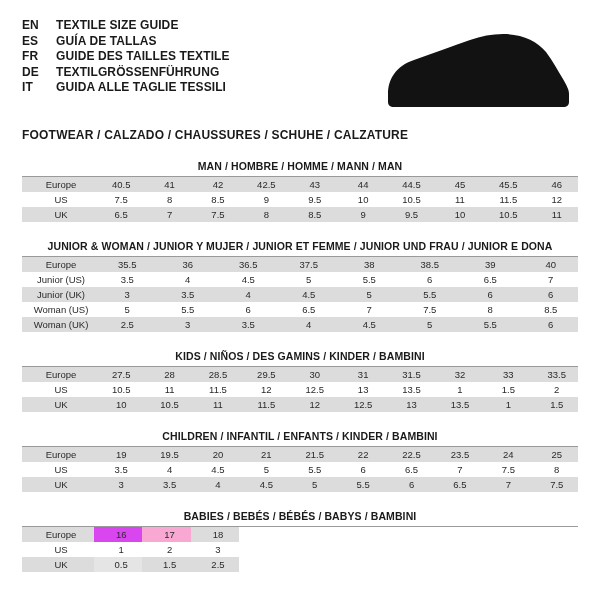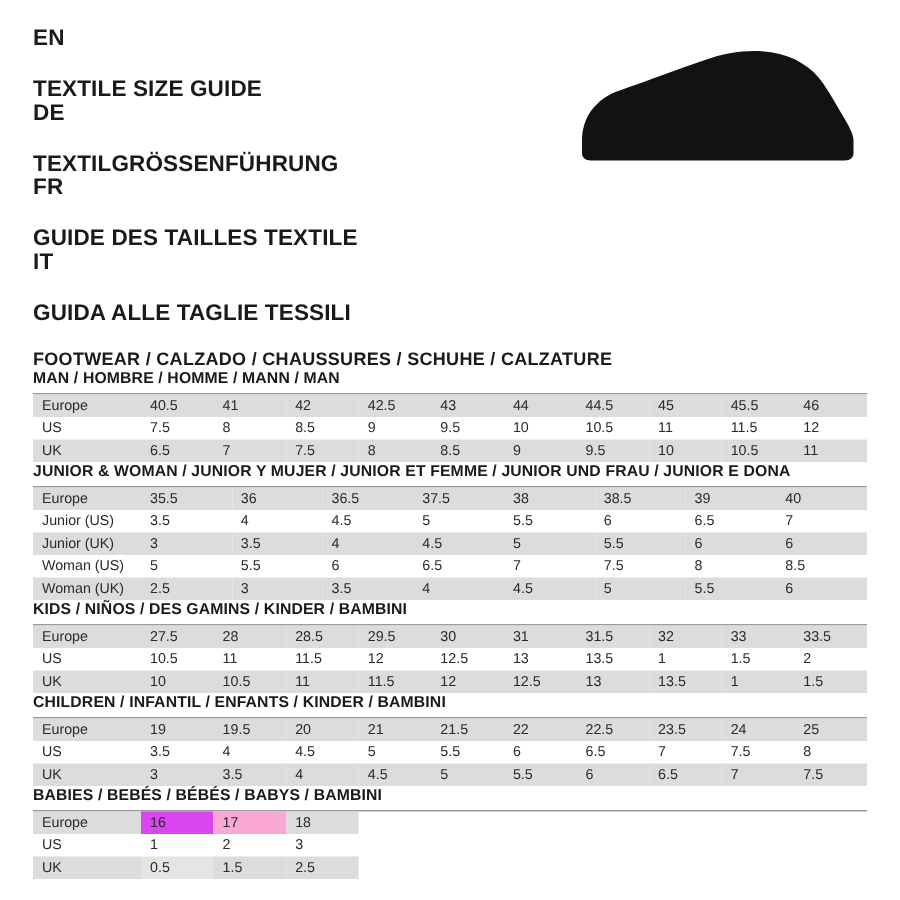--- a/index.html
+++ b/index.html
@@ -27,24 +27,23 @@
     display: flex;
     justify-content: space-between;
     align-items: flex-start;
   }
   .lang-block {
     display: block;
   }
   .lang-row {
     display: flex;
     line-height: 15.5px;
-    font-size: 15px;
+    font-size: 12px;
     font-weight: bold;
     letter-spacing: .1px;
-    flex-direction: column;
   }
   .lang-code {
     width: 34px;
     flex: 0 0 34px;
   }
   .lang-title {
     white-space: nowrap;
   }
   .shoe-wrap {
     width: 190px;
@@ -56,20 +55,22 @@
 
   .footwear-title {
     margin-top: 16px;
     font-size: 12px;
     font-weight: bold;
     letter-spacing: .2px;
   }
 
   
   .section {
+    margin-top: 18px;
+    text-align: center;
   }
   .section-title {
     font-size: 10.5px;
     font-weight: bold;
     letter-spacing: .1px;
     padding-bottom: 4px;
     border-bottom: 1px solid #9a9a9a;
     margin-bottom: 0;
   }
   table {
@@ -99,26 +100,30 @@
 
 <div class="page">
 
   <div class="header">
     <div class="lang-block">
       <div class="lang-row">
         <span class="lang-code">EN</span>
         <span class="lang-title">TEXTILE SIZE GUIDE</span>
       </div>
       <div class="lang-row">
+        <span class="lang-code">ES</span>
+        <span class="lang-title">GUÍA DE TALLAS</span>
+      </div>
+      <div class="lang-row">
+        <span class="lang-code">FR</span>
+        <span class="lang-title">GUIDE DES TAILLES TEXTILE</span>
+      </div>
+      <div class="lang-row">
         <span class="lang-code">DE</span>
         <span class="lang-title">TEXTILGRÖSSENFÜHRUNG</span>
-      </div>
-      <div class="lang-row">
-        <span class="lang-code">FR</span>
-        <span class="lang-title">GUIDE DES TAILLES TEXTILE</span>
       </div>
       <div class="lang-row">
         <span class="lang-code">IT</span>
         <span class="lang-title">GUIDA ALLE TAGLIE TESSILI</span>
       </div>
     </div>
 
     <div class="shoe-wrap">
       <svg viewBox="0 0 190 80" width="190" height="80" aria-hidden="true">
         <path fill="#121212" d="M6 62 C6 47 14 34 32 28 C52 21 70 14 88 8 C99 4 110 2 121 2

